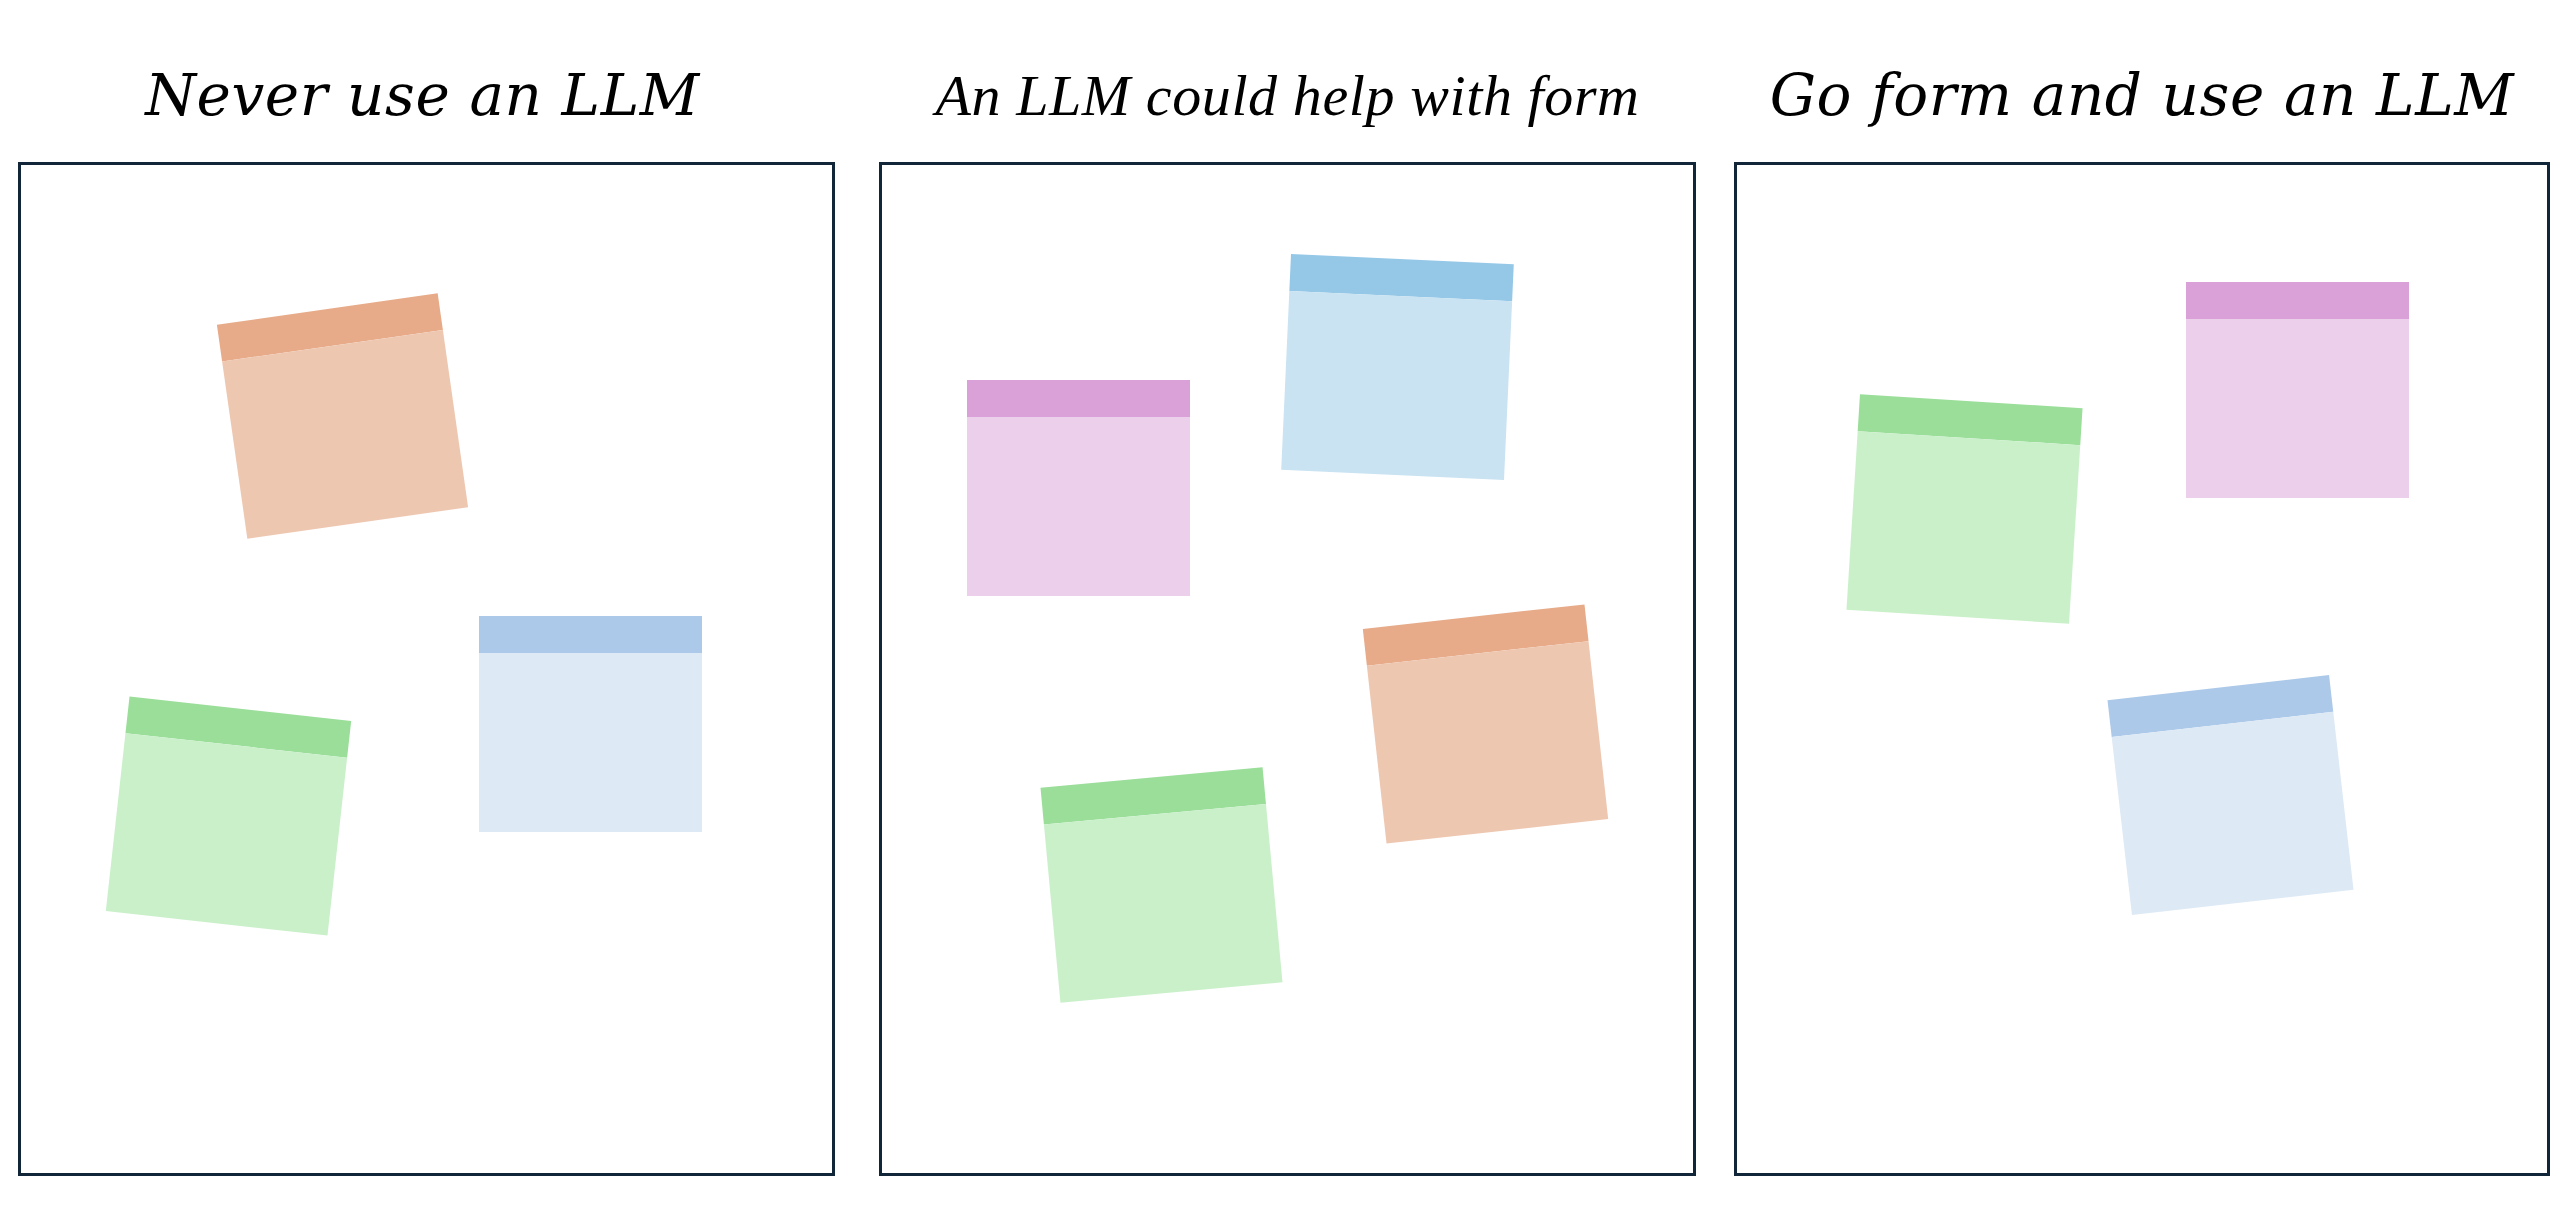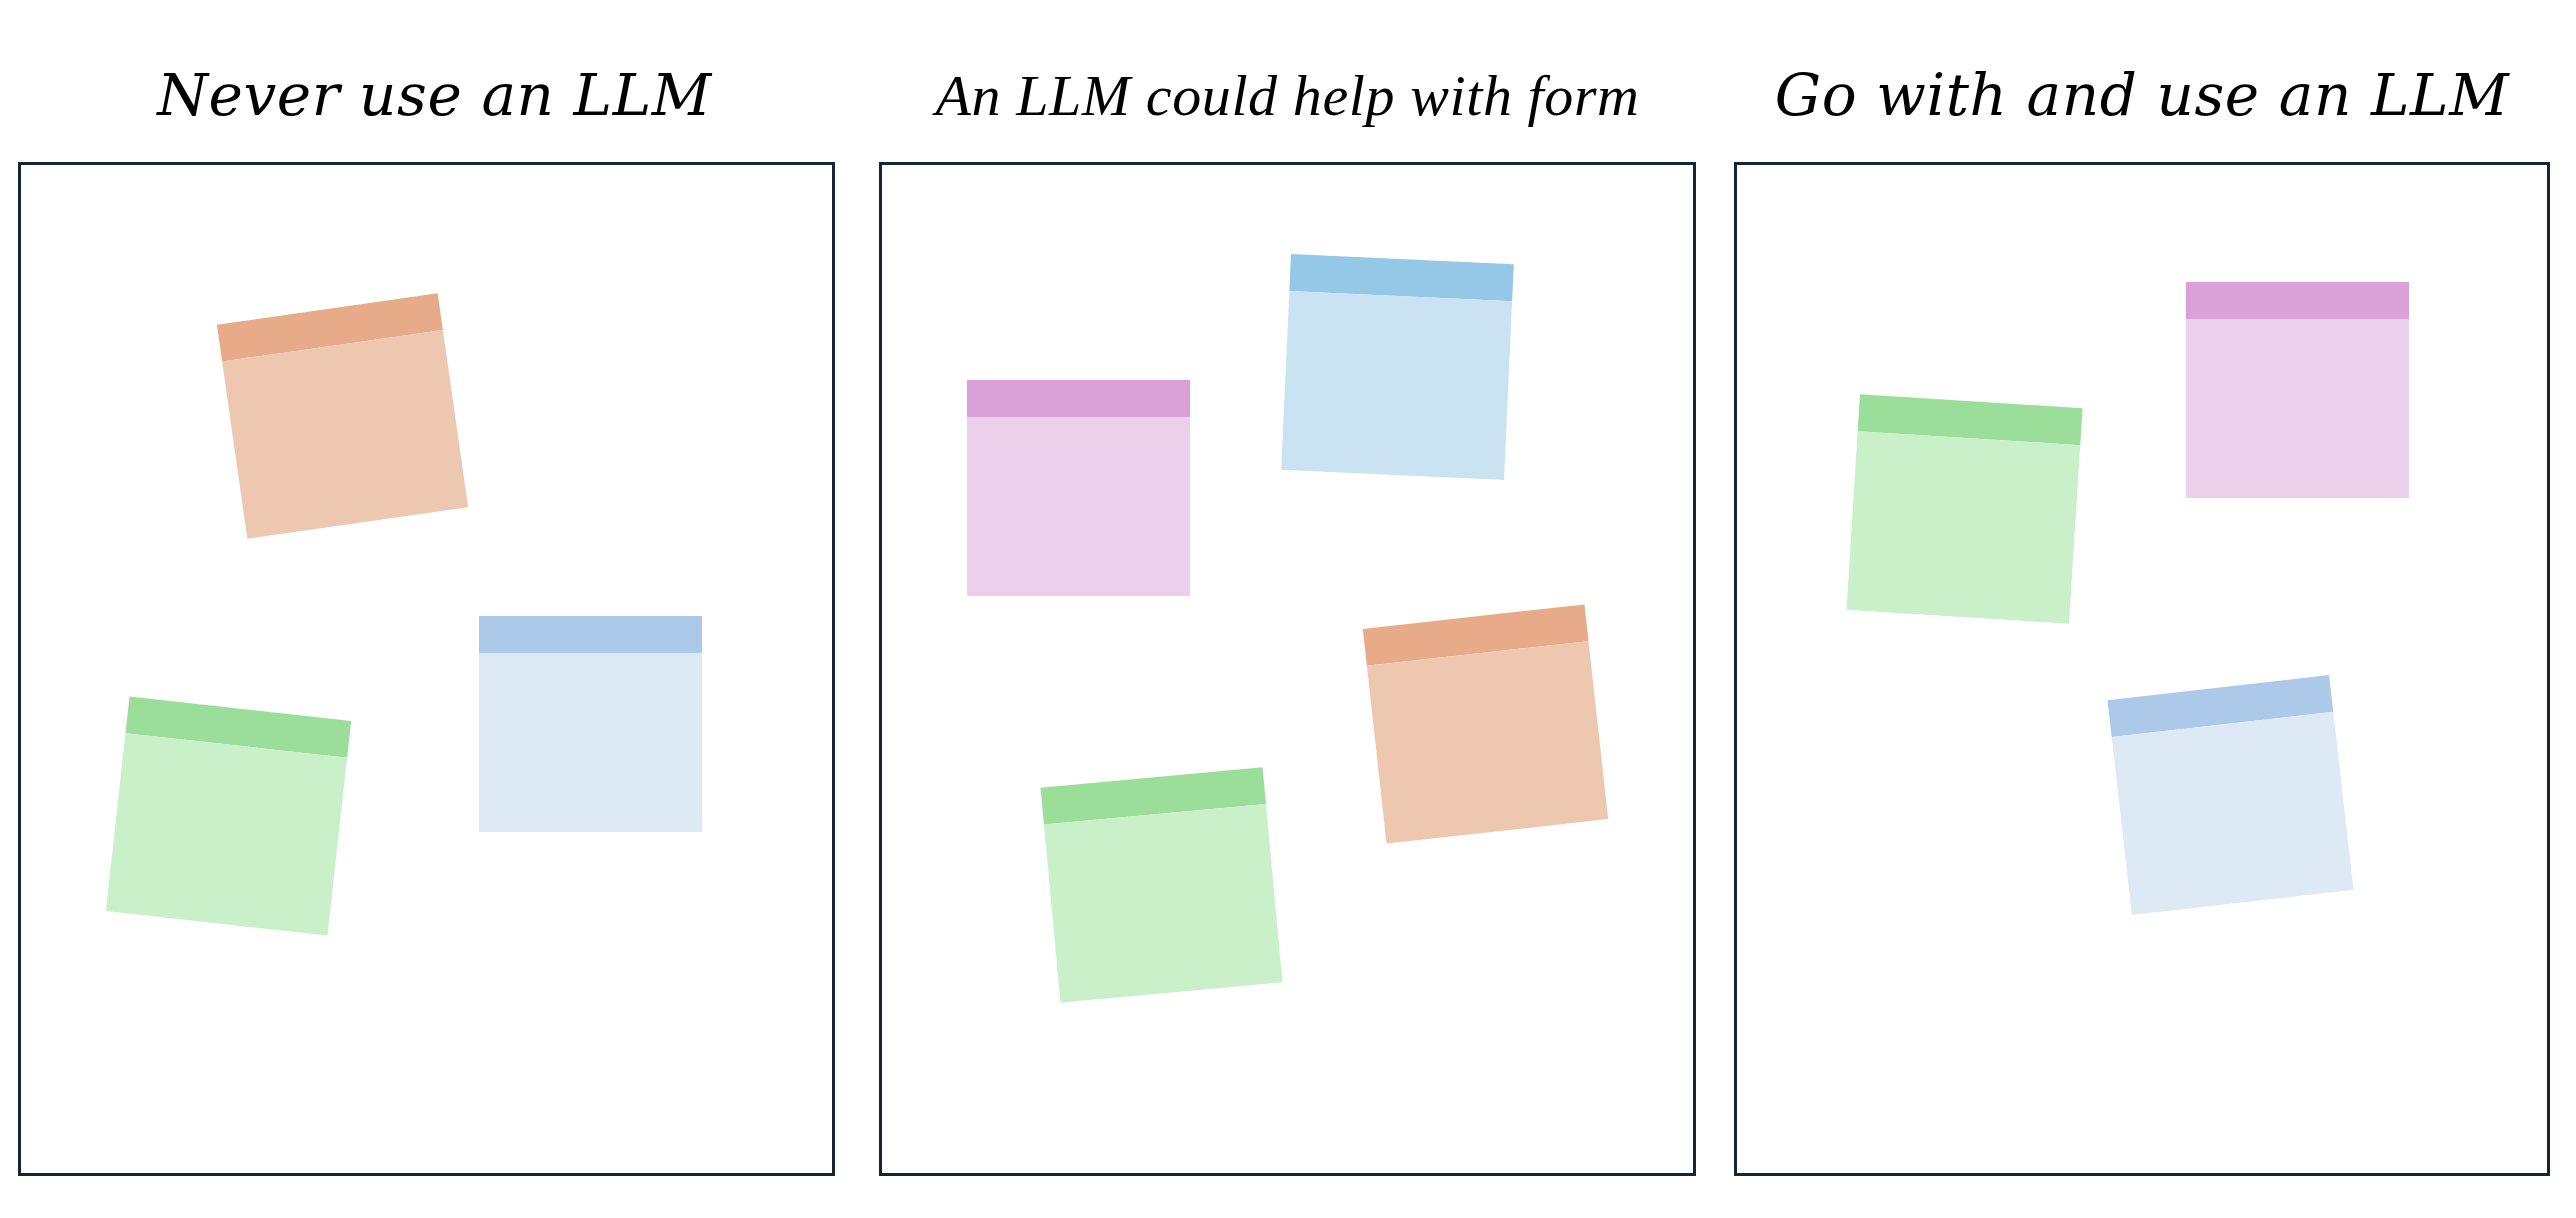--- a/index.html
+++ b/index.html
@@ -30,23 +30,23 @@
       width: 223px;
       height: 216px;
       transform-origin: 50% 50%;
     }
     .note-header { position: absolute; left: 0; top: 0; width: 100%; height: 37px; }
     .note-body { position: absolute; left: 0; top: 37px; width: 100%; height: 179px; }
   </style>
 </head>
 <body>
 
-<div class="title" style="left:26px;width:817px;">Never use an LLM</div>
+<div class="title" style="left:14px;width:817px;">Never use an LLM</div>
 <div class="title" style="left:879px;width:817px;font-family:Liberation Serif, serif;">An LLM could help with form</div>
-<div class="title" style="left:1734px;width:816px;">Go with and use an LLM</div>
+<div class="title" style="left:1734px;width:816px;">Go form and use an LLM</div>
 
 <div class="panel" style="left:17.6px;width:817px;"></div>
 <div class="panel" style="left:879px;width:817px;"></div>
 <div class="panel" style="left:1734px;width:816px;"></div>
 
 <div id="notes">
     <div class="note" style="left: 231px; top: 308px; transform: rotate(-8.1deg);">
       <div class="note-header" style="background: rgb(231, 171, 137);"></div>
       <div class="note-body" style="background: rgb(238, 199, 177);"></div>
     </div>

